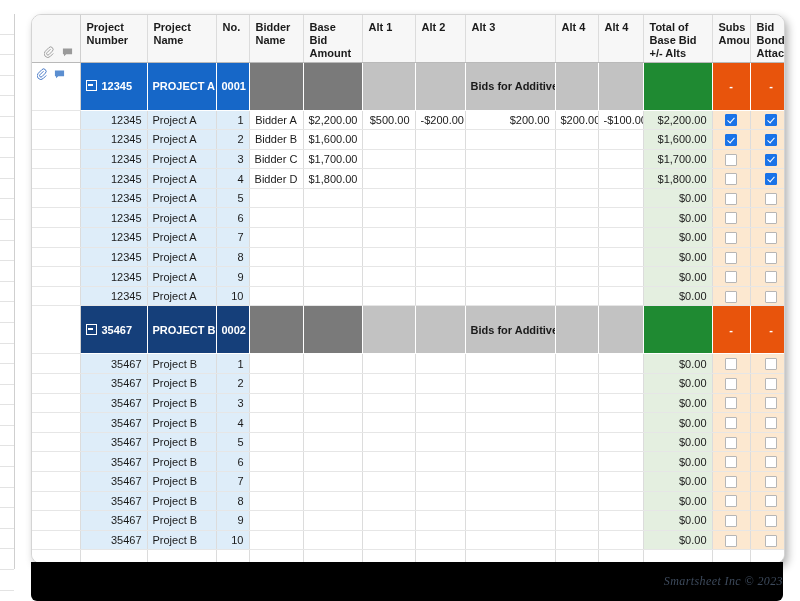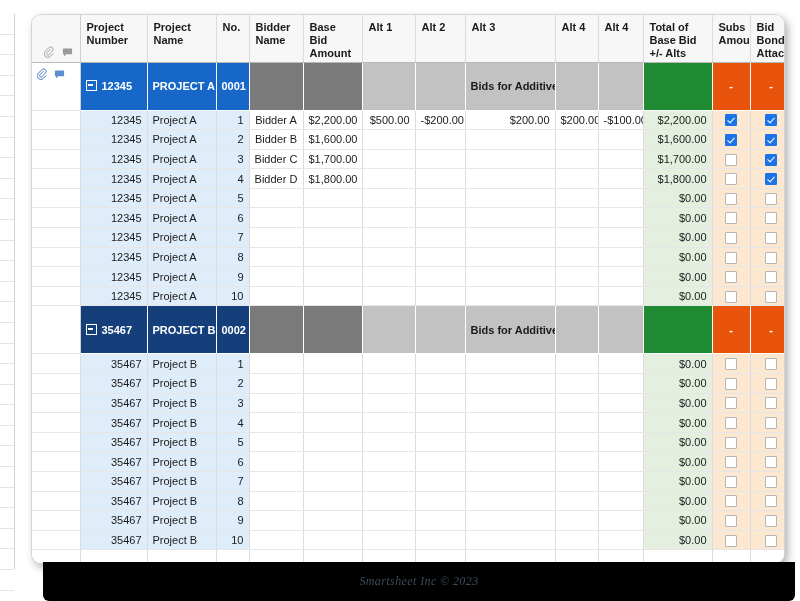--- a/index.html
+++ b/index.html
@@ -25,21 +25,21 @@
     background:#ffffff;
     border:1px solid #d4d4d4;
     border-radius:10px;
     box-shadow:3px 4px 9px rgba(0,0,0,.30);
     overflow:hidden;
   }
 
   .footer-bar{
     position:absolute;left:31px;top:562px;width:752px;height:39px;
     background:#000000;border-radius:0 0 6px 6px;
-    display:flex;align-items:center;justify-content:center;margin-left:12px;
+    display:flex;align-items:center;justify-content:flex-end;
   }
   .footer-bar .ftxt{
     font-family:"Liberation Serif","DejaVu Serif",serif;
     font-style:italic;font-size:12px;color:#3d4a5c;letter-spacing:.4px;
   }
 
   
   table.grid{
     border-collapse:collapse;table-layout:fixed;width:752px;
     font-size:11px;color:#1a1a1a;

